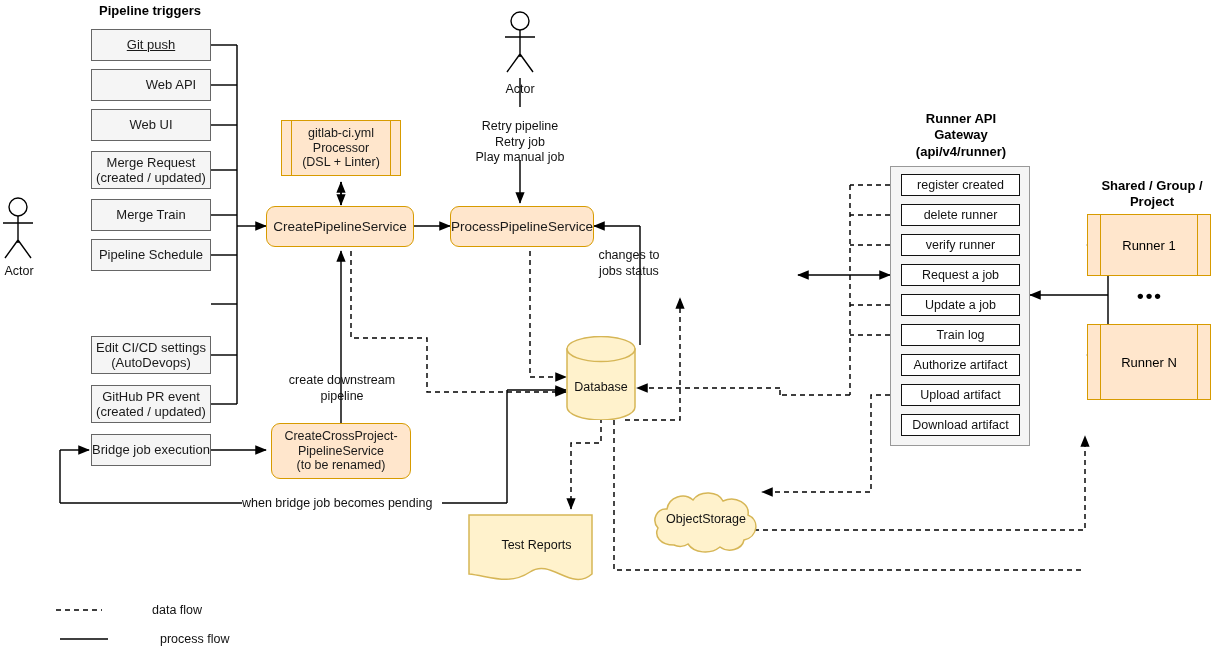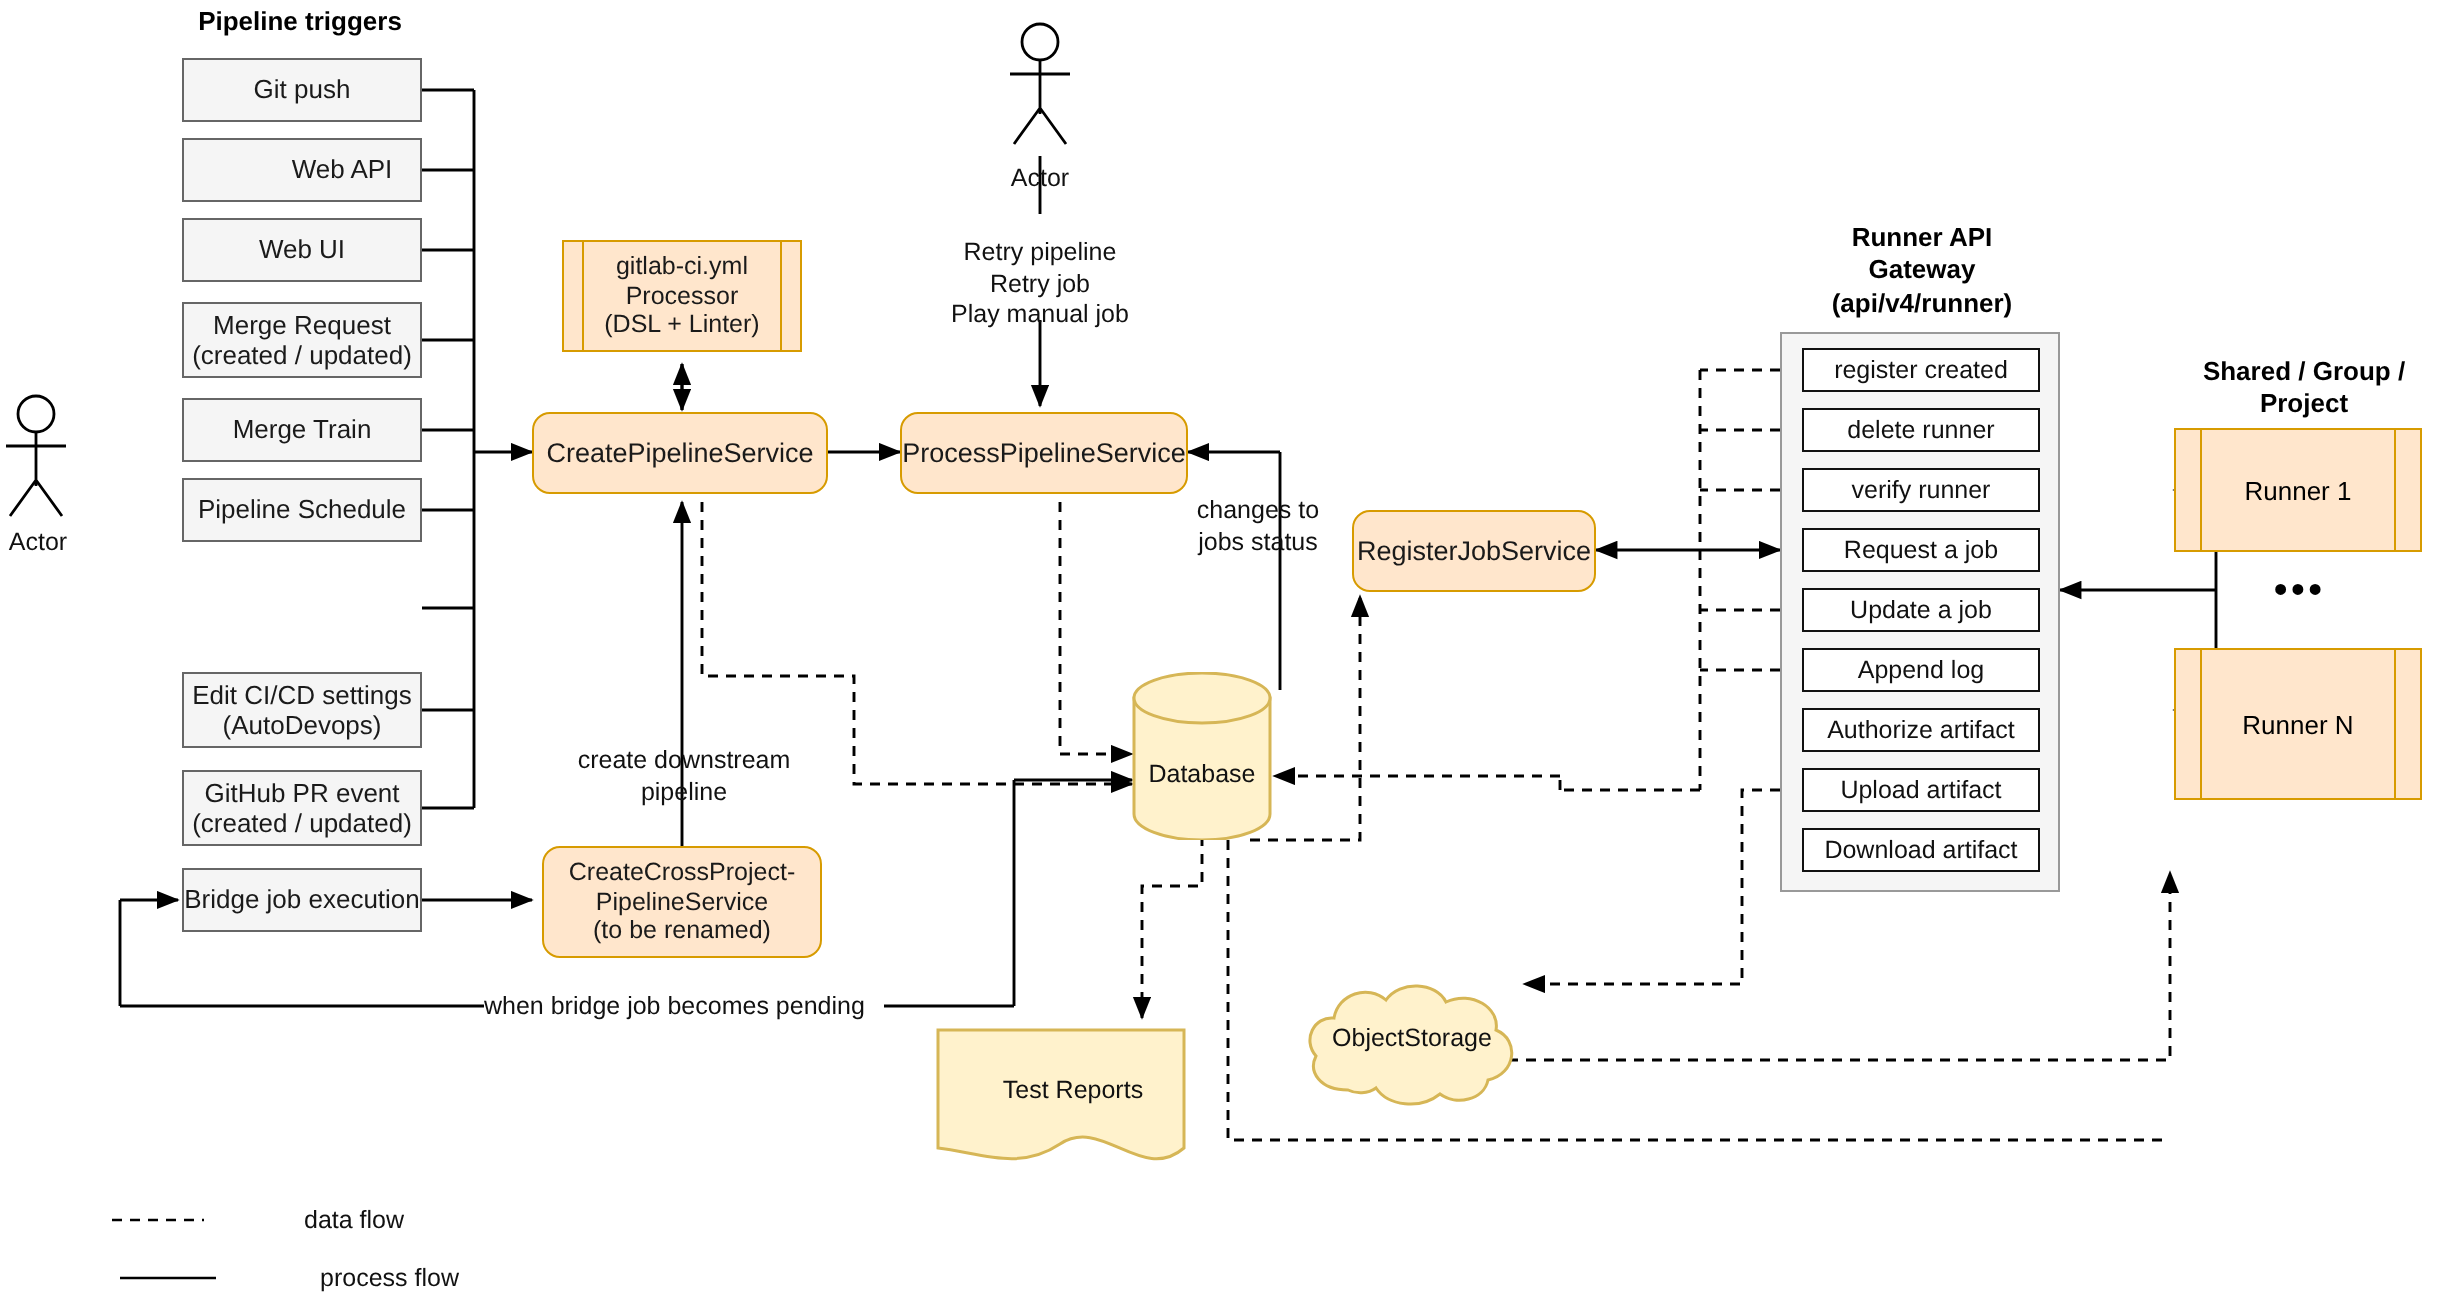--- a/index.html
+++ b/index.html
@@ -128,21 +128,21 @@
   <div class="lbl" style="left:0px;top:264px;width:38px;">Actor</div>
 
   <div style="position:absolute;left:492px;top:10px;width:60px;height:72px;">
     <svg width="60" height="72" viewBox="0 0 60 72">
       <circle cx="28" cy="11" r="9" fill="#fff" stroke="#000" stroke-width="1.4"></circle>
       <path d="M28,20 V47 M13,27 H43 M28,44 L15,62 M28,44 L41,62" fill="none" stroke="#000" stroke-width="1.4"></path>
     </svg>
   </div>
   <div class="lbl" style="left:500px;top:82px;width:40px;">Actor</div>
 
-  <div class="node trigger" style="left:91px;top:29px;width:120px;height:32px;">
+  <div class="node trigger" style="left:91px;top:29px;width:120px;height:32px;text-decoration:underline;">
     <span>Git push</span>
   </div>
   <div class="node trigger" style="left:91px;top:69px;width:120px;height:32px;padding-left:40px;">
     <span>Web API</span>
   </div>
   <div class="node trigger" style="left:91px;top:109px;width:120px;height:32px;">
     <span>Web UI</span>
   </div>
   <div class="node trigger" style="left:91px;top:151px;width:120px;height:38px;white-space:pre-line;">
     <span>Merge Request
@@ -181,23 +181,20 @@
   <div class="node svc" style="left:450px;top:206px;width:144px;height:41px;">
     <span>ProcessPipelineService</span>
   </div>
 
   <div class="node svc" style="left:271px;top:423px;width:140px;height:56px;white-space:pre-line;font-size:12.5px;">
     <span>CreateCrossProject-
 PipelineService
 (to be renamed)</span>
   </div>
 
-  <div class="node svc" style="left:676px;top:255px;width:122px;height:41px;">
-    <span>RegisterJobService</span>
-  </div>
 
   <div style="position:absolute;left:566px;top:336px;width:70px;height:84px;">
     <svg width="70" height="84" viewBox="0 0 70 84">
       <path d="M1,13 V71 a34,13 0 0 0 68,0 V13 z" fill="#fff2cc" stroke="#d6b656" stroke-width="1.5"></path>
       <ellipse cx="35" cy="13" rx="34" ry="12.5" fill="#fff2cc" stroke="#d6b656" stroke-width="1.5"></ellipse>
     </svg>
   </div>
   <div class="lbl" style="left:566px;top:380px;width:70px;">Database</div>
 
   <div style="position:absolute;left:468px;top:514px;width:125px;height:72px;">
@@ -240,21 +237,21 @@
   <div class="gw-item" style="left:901px;top:234px;width:119px;height:22px;">
     <span>verify runner</span>
   </div>
   <div class="gw-item" style="left:901px;top:264px;width:119px;height:22px;">
     <span>Request a job</span>
   </div>
   <div class="gw-item" style="left:901px;top:294px;width:119px;height:22px;">
     <span>Update a job</span>
   </div>
   <div class="gw-item" style="left:901px;top:324px;width:119px;height:22px;">
-    <span>Append log</span>
+    <span>Train log</span>
   </div>
   <div class="gw-item" style="left:901px;top:354px;width:119px;height:22px;">
     <span>Authorize artifact</span>
   </div>
   <div class="gw-item" style="left:901px;top:384px;width:119px;height:22px;">
     <span>Upload artifact</span>
   </div>
   <div class="gw-item" style="left:901px;top:414px;width:119px;height:22px;">
     <span>Download artifact</span>
   </div>

